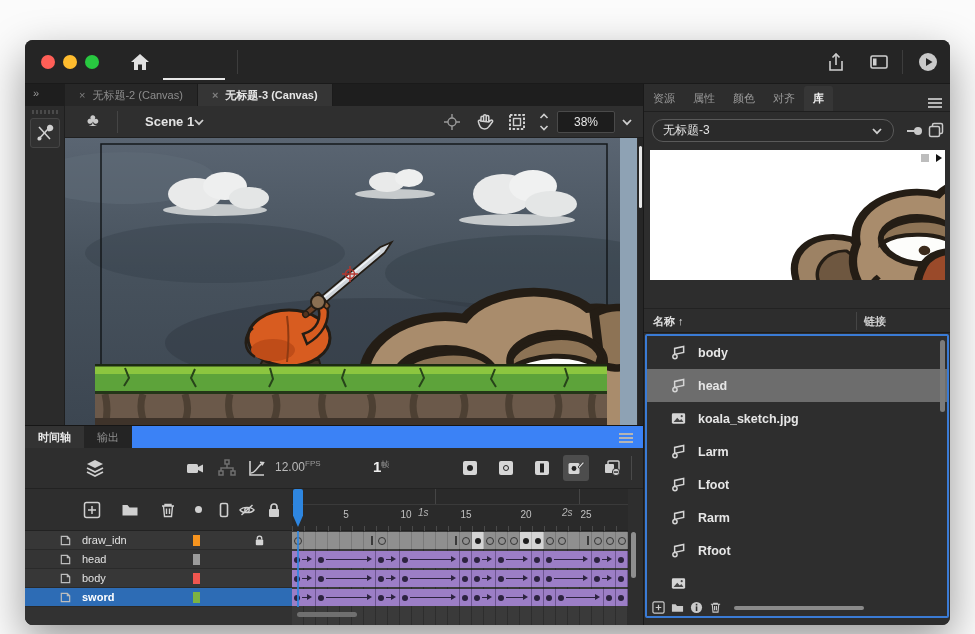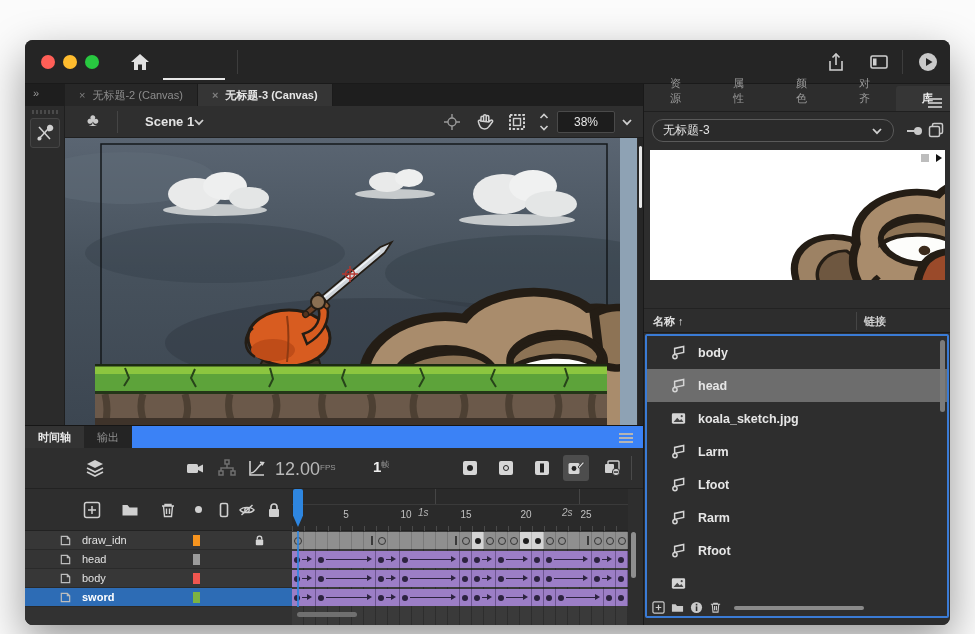--- a/index.html
+++ b/index.html
@@ -53,21 +53,21 @@
   .stage-vsb{position:absolute;left:613px;top:98px;width:5px;height:287px;background:#262626}
   .stage-vsb .thumb{position:absolute;left:1px;top:8px;width:3px;height:62px;background:#e8e8e8;border-radius:2px}
 
   
   .tl{position:absolute;left:0;top:385px;width:618px;height:200px;background:#2e2e2e;border-top:1px solid #161616}
   .tl-tabs{position:absolute;left:0;top:0;width:618px;height:22px;background:#3b82f6;display:flex}
   .tl-tab{height:22px;padding:0 13px;display:flex;align-items:center;font-size:11px;color:#909090;background:#242424}
   .tl-tab.active{background:#333;color:#e8e8e8;font-weight:bold}
   .tl-toolbar{position:absolute;left:0;top:22px;width:618px;height:41px;background:#2e2e2e;border-bottom:1px solid #222}
   .tl-ic{position:absolute;top:10px;width:20px;height:20px}
-  .fpsnum{font-size:18px;color:#b9b9b9}
+  .fpsnum{font-size:12px;color:#b9b9b9}
   .fpsu{font-size:8px;color:#9a9a9a;vertical-align:super}
   .fnum{font-size:15px;color:#efefef;font-weight:bold}
   .kf-btn{position:absolute;top:7px;width:26px;height:26px;display:flex;align-items:center;justify-content:center;border-radius:3px}
   .kf-btn.on{background:#4d4d4d}
   .kf-sq{width:14px;height:14px;background:#d6d6d6;border-radius:2px;position:relative}
   .kf-sq i{position:absolute;left:50%;top:50%;transform:translate(-50%,-50%)}
   .kd{width:6px;height:6px;background:#232323;border-radius:50%}
   .kc{width:6px;height:6px;border:1.8px solid #232323;border-radius:50%}
   .kb{width:4px;height:9px;background:#232323}
 
@@ -112,21 +112,21 @@
              clip-path:polygon(0 0,100% 0,100% 70%,50% 100%,0 70%)}
   .ph-line{position:absolute;left:272px;top:105px;width:2px;height:76px;background:rgba(46,134,224,.85)}
 
   .tl-vsb{position:absolute;left:606px;top:106px;width:5px;height:92px}
   .tl-vsb .thumb{position:absolute;top:0;width:5px;height:46px;background:#8e8e8e;border-radius:3px}
   .tl-hsb{position:absolute;left:272px;top:186px;width:60px;height:5px;background:#707070;border-radius:3px}
 
   
   .rp{position:absolute;left:618px;top:44px;width:307px;height:541px;background:var(--panel);border-left:1px solid #191919}
   .rp-tabs{position:absolute;left:0;top:2px;width:307px;height:26px;border-bottom:1px solid #1f1f1f;display:flex;align-items:flex-end}
-  .rp-tab{padding:5px 26px;font-size:11px;color:#9a9a9a}
+  .rp-tab{padding:5px 9px;font-size:11px;color:#9a9a9a}
   .rp-tab.active{background:#363636;color:#f0f0f0;font-weight:bold;border-radius:3px 3px 0 0}
   .hamb{width:14px;height:10px;background:repeating-linear-gradient(#b5b5b5 0 2px,transparent 2px 4px)}
 
   .lib-select{position:absolute;left:8px;top:35px;width:242px;height:23px;border:1px solid #5a5a5a;border-radius:11px;
               background:#2a2a2a;display:flex;align-items:center;padding:0 10px;color:#e4e4e4;font-size:12px}
   .lib-select .chev{margin-left:auto}
 
   .preview{position:absolute;left:6px;top:66px;width:295px;height:130px;background:#fff;overflow:hidden}
   .prev-corner{position:absolute;right:16px;top:4px;width:8px;height:8px;background:#bdbdbd}
   .prev-arrow{position:absolute;right:3px;top:4px;width:0;height:0;border-left:6px solid #111;border-top:4px solid transparent;border-bottom:4px solid transparent}

